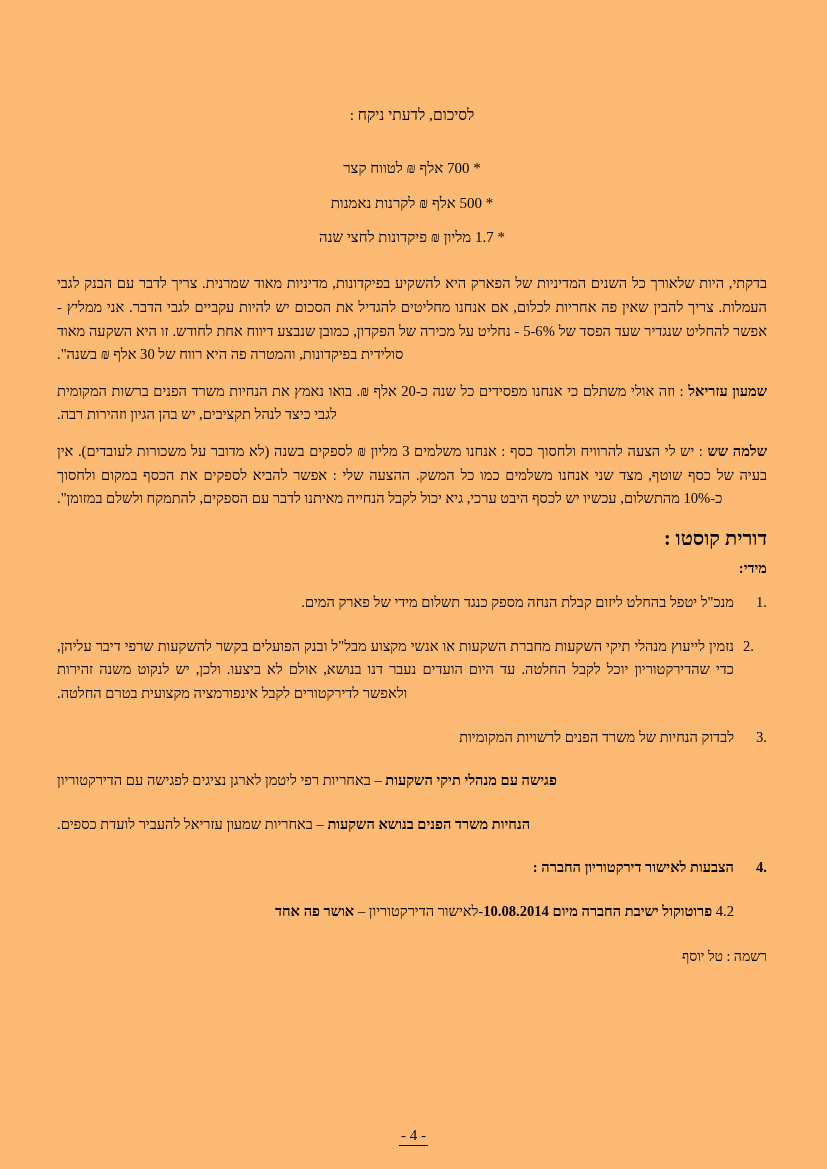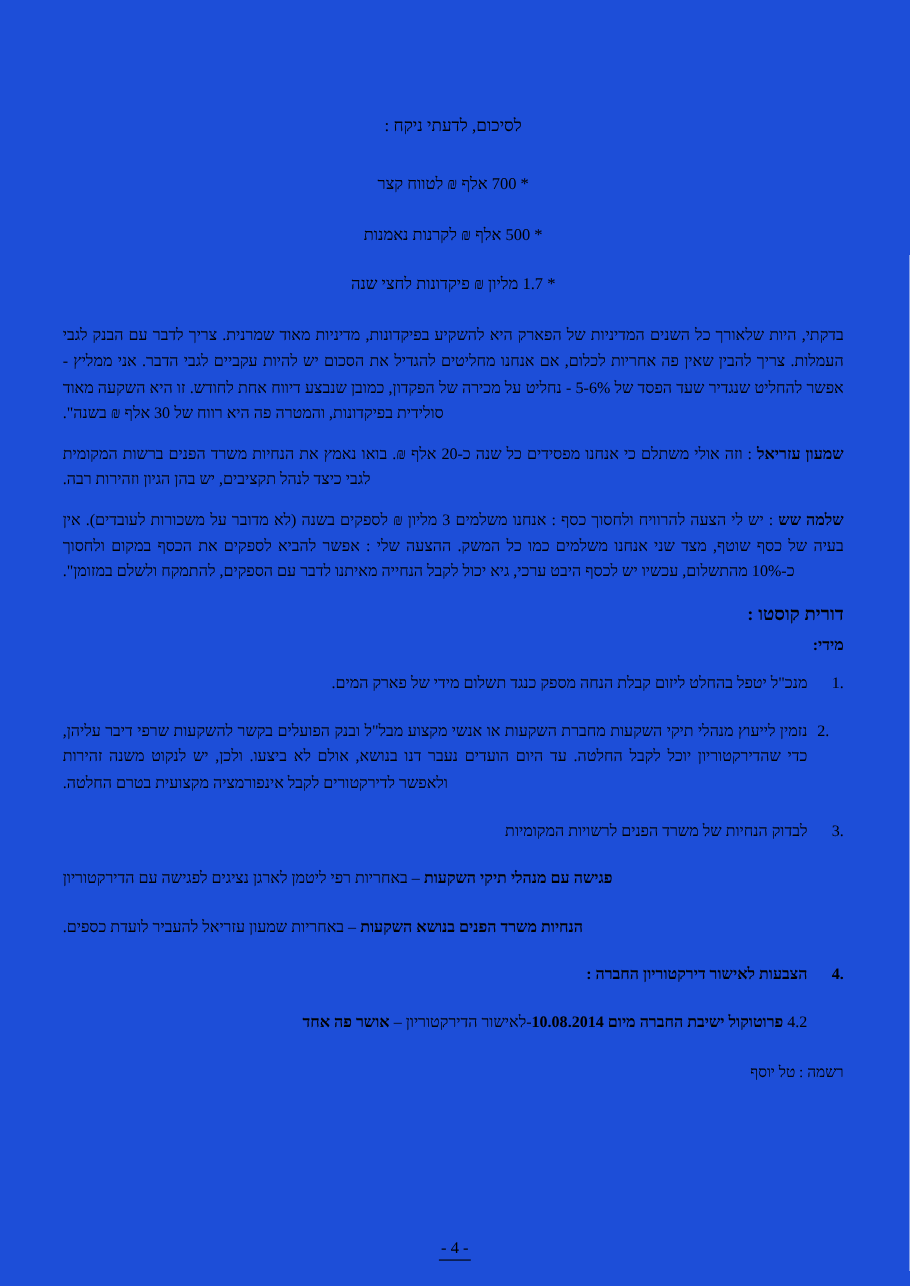--- a/index.html
+++ b/index.html
@@ -10,21 +10,21 @@
   }
   body {
     font-family: "Liberation Serif", "DejaVu Serif", serif;
     color: #000000;
   }
   .page {
     position: relative;
     width: 827px;
     height: 1169px;
     margin: 0 auto;
-    background: #1d4ed8;
+    background: #fdba74;
     box-sizing: border-box;
     overflow: hidden;
   }
   .content {
     position: absolute;
     top: 104px;
     right: 60px;
     left: 57px;
     direction: rtl;
     text-align: right;
@@ -37,37 +37,37 @@
   }
   .bullets {
     margin: 0 0 20px 0;
     padding: 0;
     list-style: none;
   }
   .bullets li {
     font-size: 15px;
     text-align: center;
     line-height: 1.95;
-    margin: 16px;
+    margin: 5px;
   }
   .para {
     font-size: 14.6px;
     line-height: 1.62;
     text-align: justify;
     text-align-last: left;
     margin: 0 0 13px 0;
   }
   .para.first-para {
     margin-top: 12px;
   }
   .speaker {
     font-weight: bold;
   }
   .heading-right {
-    font-size: 17px;
+    font-size: 20px;
     font-weight: bold;
     text-align: right;
     margin: 16px 0 10px 0;
   }
   .subheading-right {
     font-size: 14.6px;
     font-weight: bold;
     text-align: right;
     margin: 0 0 14px 0;
   }

